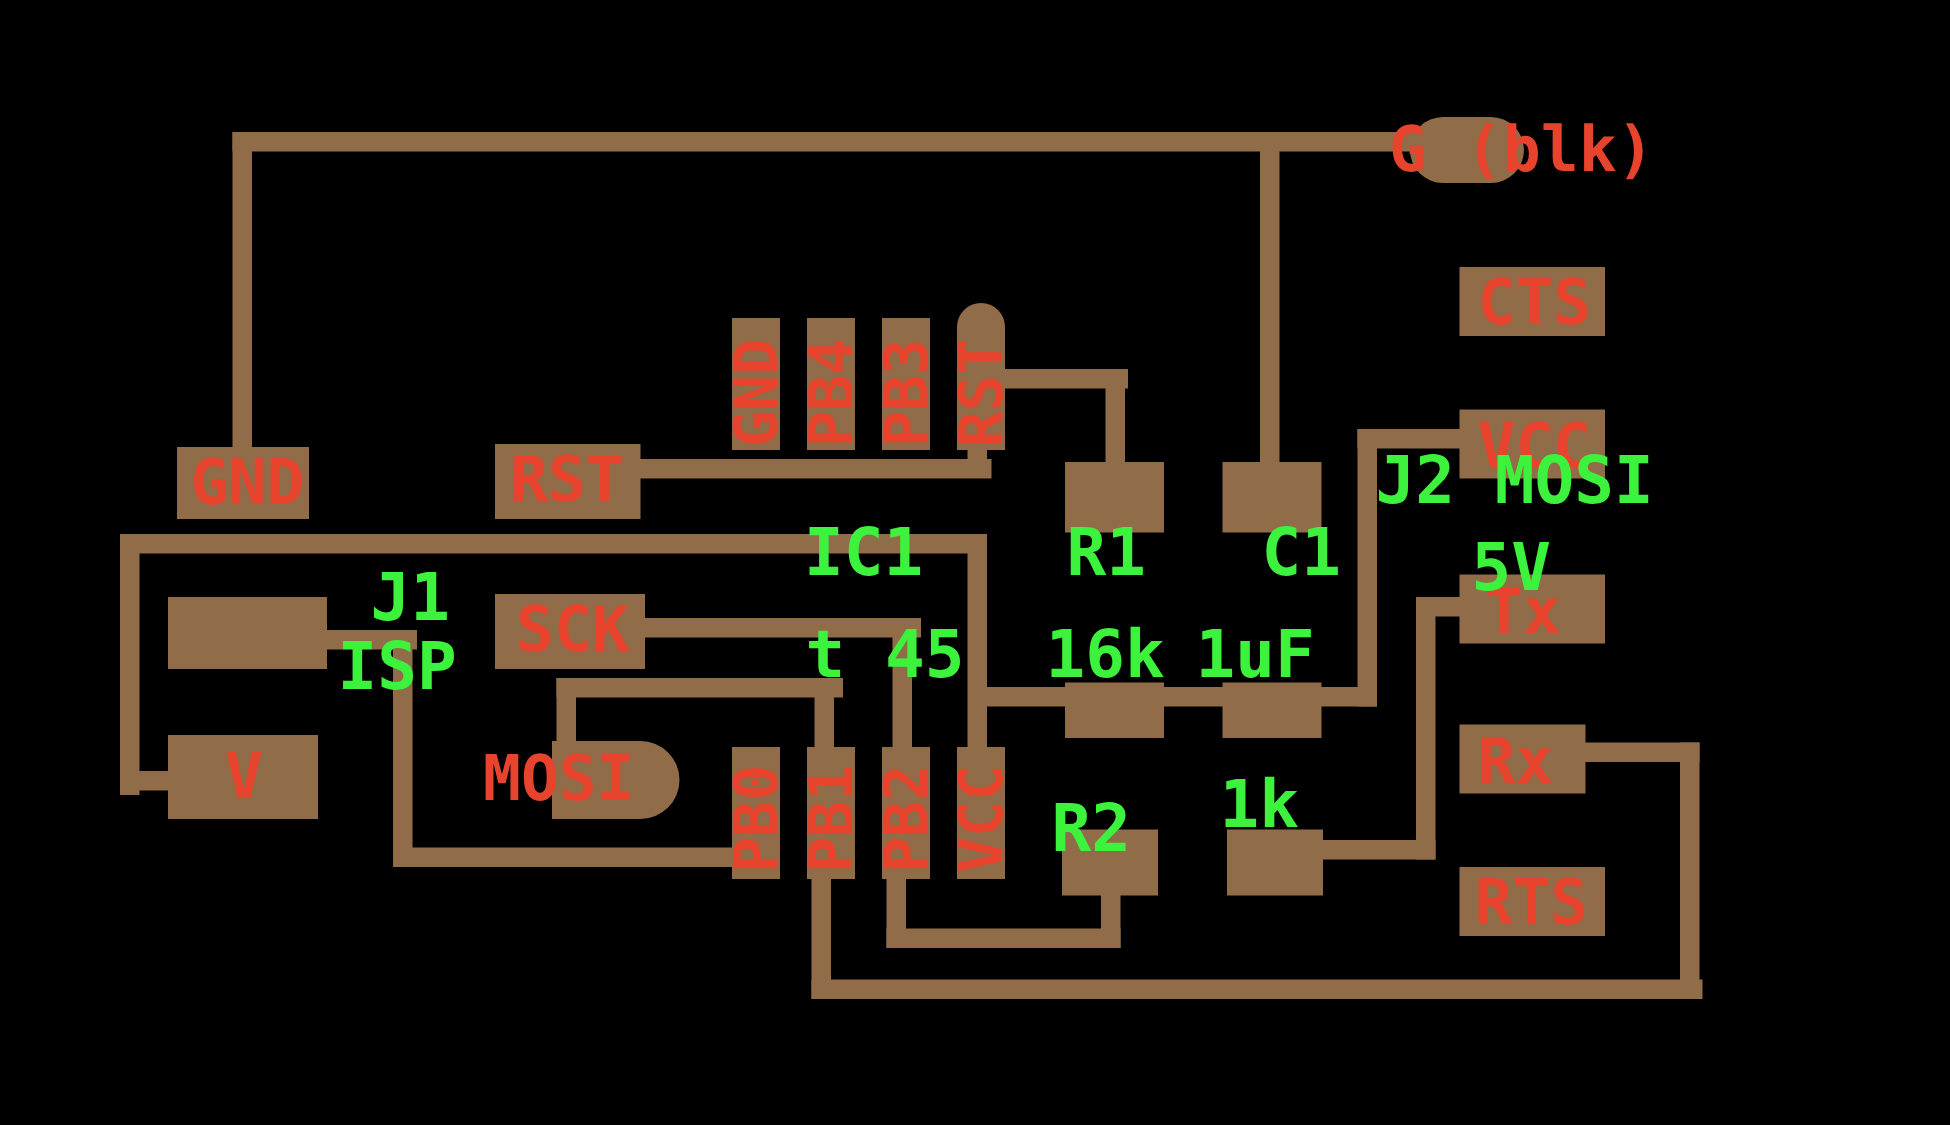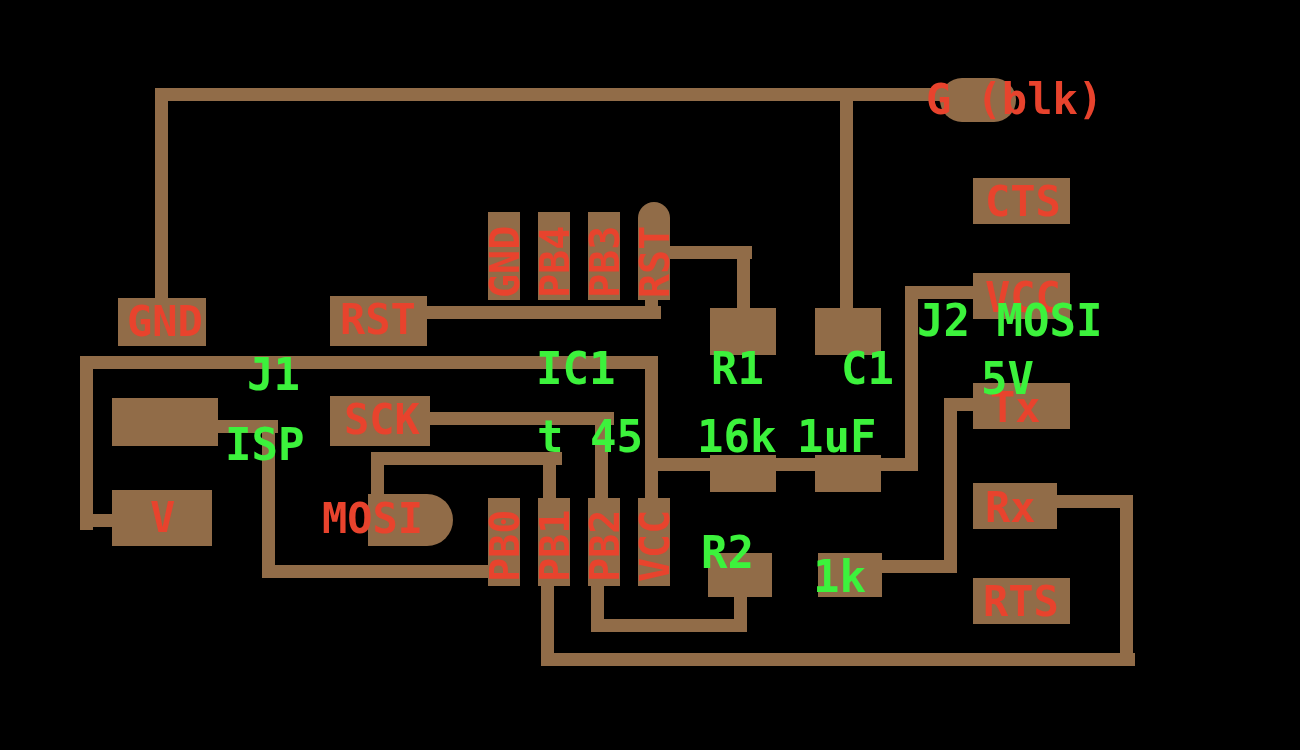--- a/index.html
+++ b/index.html
@@ -114,26 +114,26 @@
 
   <span class="vlbl" style="left:521px;top:266px">GND</span>
   <span class="vlbl" style="left:571px;top:266px">PB4</span>
   <span class="vlbl" style="left:621px;top:266px">PB3</span>
   <span class="vlbl" style="left:671px;top:266px">RST</span>
   <span class="vlbl" style="left:521px;top:550px">PB0</span>
   <span class="vlbl" style="left:571px;top:550px">PB1</span>
   <span class="vlbl" style="left:621px;top:550px">PB2</span>
   <span class="vlbl" style="left:671px;top:550px">VCC</span>
 
-  <span class="lbl grn" style="left:247px;top:352px">J1</span>
+  <span class="lbl grn" style="left:247px;top:376px">J1</span>
   <span class="lbl grn" style="left:225px;top:422px">ISP</span>
   <span class="lbl grn" style="left:536px;top:346px">IC1</span>
   <span class="lbl grn" style="left:537px;top:414px">t 45</span>
   <span class="lbl grn" style="left:711px;top:346px">R1</span>
   <span class="lbl grn" style="left:697px;top:414px">16k</span>
   <span class="lbl grn" style="left:841px;top:346px">C1</span>
   <span class="lbl grn" style="left:797px;top:414px">1uF</span>
   <span class="lbl grn" style="left:701px;top:530px">R2</span>
-  <span class="lbl grn" style="left:813px;top:554px">1k</span>
+  <span class="lbl grn" style="left:813px;top:514px">1k</span>
   <span class="lbl grn" style="left:917px;top:298px">J2 MOSI</span>
   <span class="lbl grn" style="left:981px;top:356px">5V</span>
 
 </div>
 
 </body></html>

